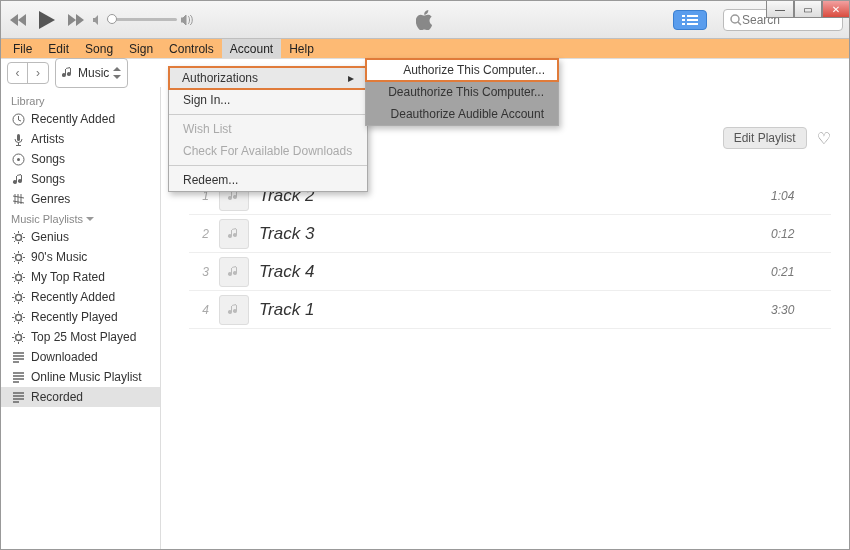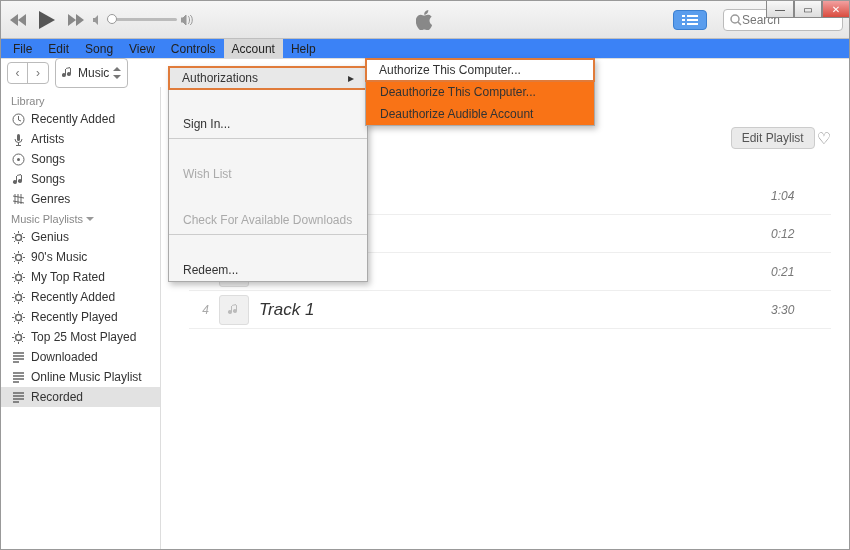--- a/index.html
+++ b/index.html
@@ -16,21 +16,21 @@
   .logo { position:absolute; left:50%; transform:translateX(-50%); color:#888; }
   .title-right { margin-left:auto; display:flex; align-items:center; gap:16px; }
   .list-btn { width:34px; height:20px; background:#5a9ded; border-radius:4px; display:flex; align-items:center; justify-content:center; color:#fff; border:1px solid #3b7fd0;}
   .search { display:flex; align-items:center; background:#fff; border:1px solid #bbb; border-radius:4px; height:22px; width:120px; padding:0 6px; color:#888;}
   .search input { border:none; outline:none; width:80px; font-size:12px; color:#555; }
   .win-btns { position:absolute; top:-1px; right:-1px; display:flex; }
   .win-btn { width:28px; height:18px; border:1px solid #888; background:linear-gradient(#f8f8f8,#ddd); display:flex; align-items:center; justify-content:center; font-size:10px; }
   .win-btn.close { background:linear-gradient(#f2a0a0,#d94b3e); color:#fff; }
 
   
-  .menubar { height:20px; background:#3b82f6; border-bottom:1px solid #ddd; display:flex; align-items:stretch; padding-left:4px;}
+  .menubar { height:20px; background:#fdba74; border-bottom:1px solid #ddd; display:flex; align-items:stretch; padding-left:4px;}
   .menuitem { padding:3px 8px; font-size:12px; color:#222; position:relative; }
   .menuitem.active { background:#d7d7d7; }
 
   
   .navrow { height:28px; display:flex; align-items:center; padding:0 6px; gap:6px; }
   .nav-bf { display:flex; border:1px solid #bbb; border-radius:4px; overflow:hidden;}
   .nav-bf div { width:20px; height:20px; display:flex; align-items:center; justify-content:center; color:#777;}
   .nav-bf div:first-child { border-right:1px solid #bbb;}
   .media-sel { display:flex; align-items:center; border:1px solid #bbb; border-radius:4px; height:30px; padding:0 6px; gap:4px;}
 
@@ -38,39 +38,39 @@
   .split { display:flex; height:calc(550px - 38px - 20px - 28px); }
   .sidebar { width:160px; border-right:1px solid #ddd; overflow:auto; padding-top:4px;}
   .side-head { font-size:11px; color:#888; padding:4px 10px 2px; display:flex; align-items:center; gap:3px;}
   .side-item { display:flex; align-items:center; gap:6px; padding:3px 10px; color:#333; }
   .side-item.selected { background:#e2e2e2; }
   .side-icon { width:14px; display:flex; justify-content:center; color:#666; }
 
   .content { flex:1; position:relative; }
   .content-head { height:70px; display:flex; align-items:flex-end; justify-content:space-between; padding:0 18px 8px; }
   .more-dots { font-weight:bold; font-size:16px; color:#333; letter-spacing:1px;}
-  .head-actions { display:flex; align-items:center; gap:2px;}
+  .head-actions { display:flex; align-items:center; gap:10px;}
   .edit-btn { background:#eaeaea; border:1px solid #ccc; border-radius:4px; padding:3px 10px; font-size:12px; color:#555;}
   .heart { color:#888; font-size:16px; }
 
   .track-list { padding: 20px 18px 0 28px; font-style: italic; }
   .track-row { display:flex; align-items:center; height:38px; border-bottom:1px solid #eee;}
   .trk-num { width:20px; text-align:right; color:#aaa; margin-right:10px;}
   .trk-art { width:30px; height:30px; background:#f0f0f0; border:1px solid #ddd; border-radius:3px; display:flex; align-items:center; justify-content:center; color:#aaa; margin-right:10px;}
   .trk-title { flex:1; font-size:17px; }
   .trk-dur { width:60px; color:#777; font-size:12px; }
 
   
   .menu-dd { position:absolute; top:66px; left:168px; width:200px; background:#f5f5f5; border:1px solid #aaa; box-shadow:2px 3px 6px rgba(0,0,0,.25); z-index:10;}
-  .menu-dd .dd-item { padding:4px 14px; font-size:12px; color:#333; display:flex; justify-content:space-between; align-items:center;margin-top:24px;}
+  .menu-dd .dd-item { padding:4px 14px; font-size:12px; color:#333; display:flex; justify-content:space-between; align-items:center;}
   .menu-dd .dd-item.hl { background:#e8e8e8; border:2px solid #e07b3a; margin:-1px; padding:3px 12px;}
   .menu-dd .dd-item.disabled { color:#aaa; }
   .menu-dd hr { border:none; border-top:1px solid #ccc; margin:3px 0;}
 
-  .submenu { position:absolute; top:58px; left:365px; width:230px; background:#f97316; border:1px solid #aaa; box-shadow:2px 3px 6px rgba(0,0,0,.25); z-index:11;}
+  .submenu { position:absolute; top:58px; left:365px; width:194px; background:#a3a3a3; border:1px solid #aaa; box-shadow:2px 3px 6px rgba(0,0,0,.25); z-index:11;text-align:right;}
   .submenu .dd-item { padding:4px 14px; font-size:12px; color:#333; }
   .submenu .dd-item.hl { background:#fff; border:2px solid #e07b3a; margin:-1px; padding:3px 12px; }
 
   svg { display:block; }
 </style>
 </head>
 <body>
 
 <div class="titlebar">
   <div class="play-controls">
@@ -125,21 +125,21 @@
     <div class="win-btn">—</div>
     <div class="win-btn">▭</div>
     <div class="win-btn close">✕</div>
   </div>
 </div>
 
 <div class="menubar" id="menubar">
     <div class="menuitem">File</div>
     <div class="menuitem">Edit</div>
     <div class="menuitem">Song</div>
-    <div class="menuitem">View</div>
+    <div class="menuitem">Sign</div>
     <div class="menuitem">Controls</div>
     <div class="menuitem active">Account</div>
     <div class="menuitem">Help</div>
   </div>
 
 <div class="navrow">
   <div class="nav-bf">
     <div>‹</div>
     <div>›</div>
   </div>

